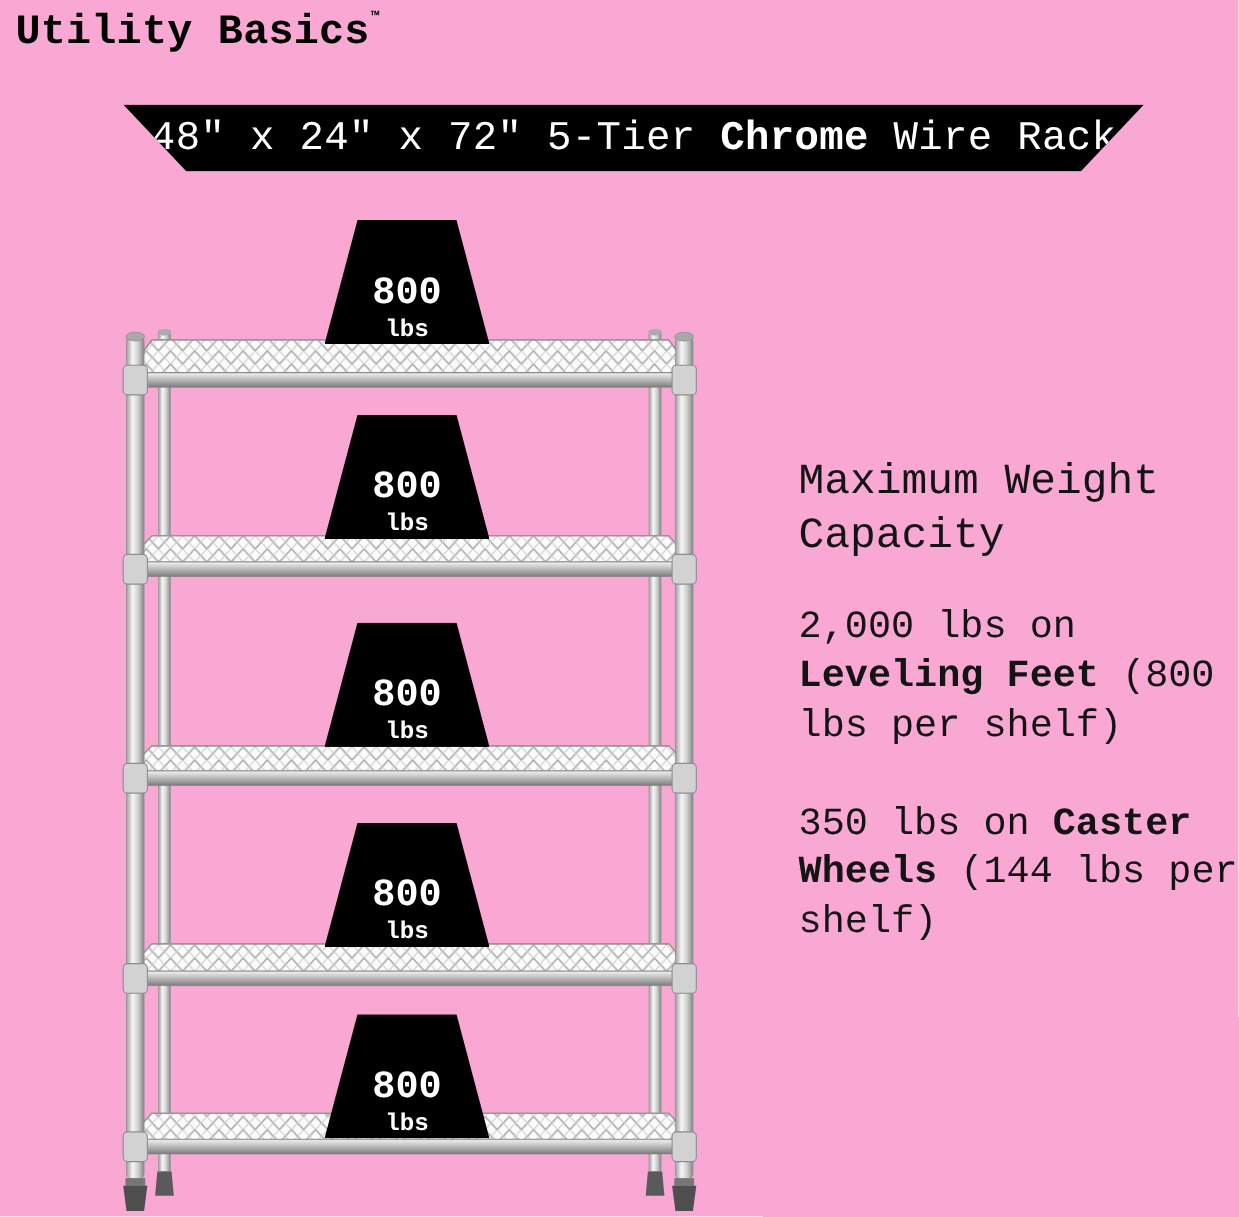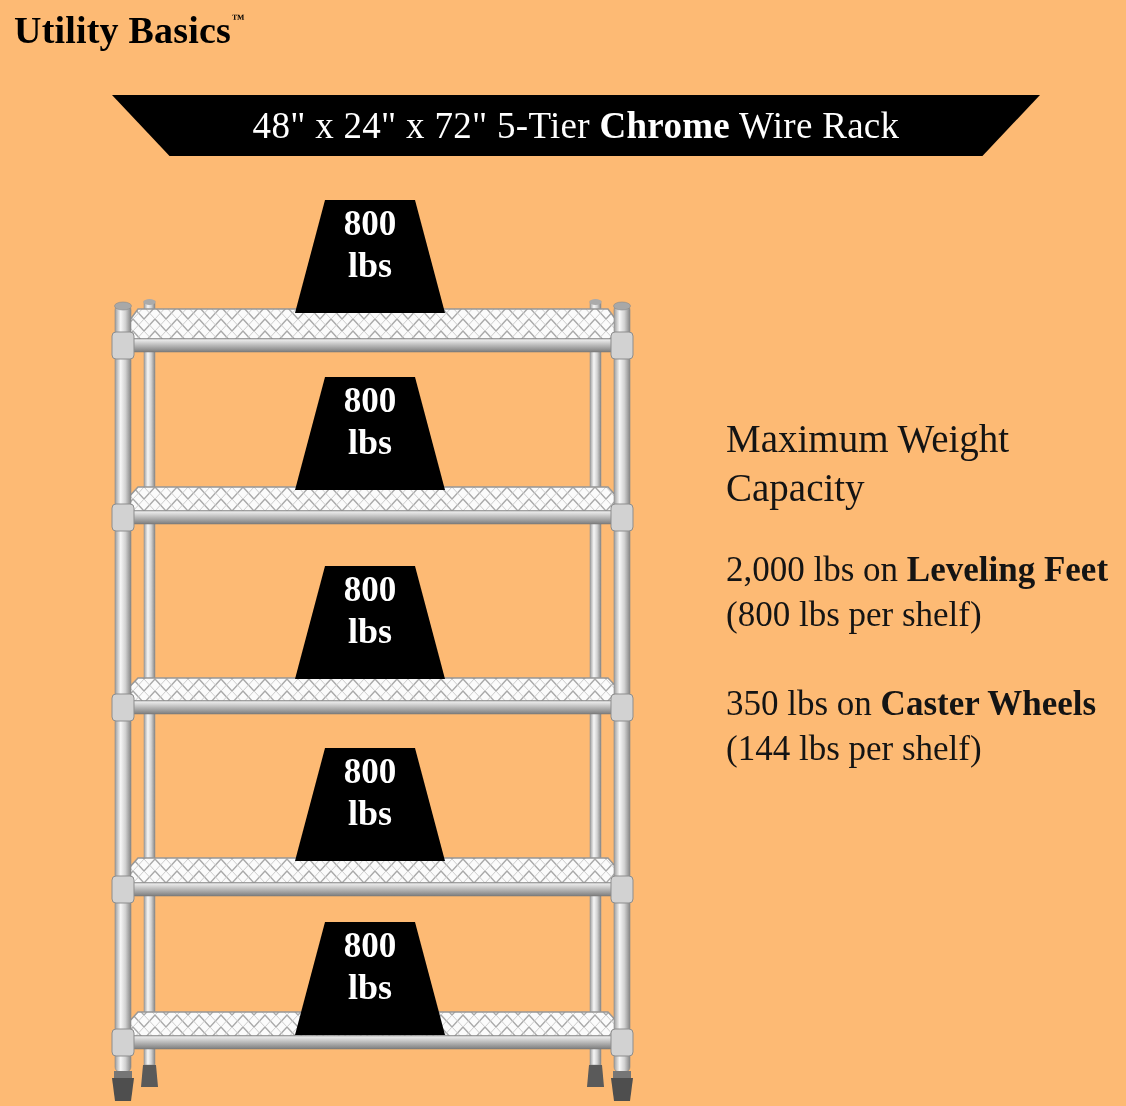--- a/index.html
+++ b/index.html
@@ -1,23 +1,23 @@
 <!DOCTYPE html>
 <html><head>
 <meta charset="utf-8">
 <style>
   * { margin: 0; padding: 0; box-sizing: border-box; }
   html, body { background: #ffffff; }
   .page {
     position: relative;
     width: 1126px;
     height: 1106px;
-    background: #fdba74;
+    background: #f9a8d4;
     overflow: hidden;
-    font-family: Liberation Serif, serif;
+    font-family: Liberation Mono, monospace;
     color: #111;
   }
 
   
   .brand {
     position: absolute;
     left: 14px;
     top: 8px;
     font-size: 38px;
     font-weight: 700;
@@ -62,27 +62,27 @@
   .badge {
     position: absolute;
     width: 150px;
     height: 113px;
     background: #000;
     clip-path: polygon(20% 0, 80% 0, 100% 100%, 0 100%);
     color: #fff;
     display: flex;
     flex-direction: column;
     align-items: center;
-    justify-content: flex-start;
+    justify-content: flex-end;
     padding-top: 4px;
     z-index: 3;
     text-align: center;
   }
   .badge-value { font-size: 35px; font-weight: 700; line-height: 1.15; }
-  .badge-unit  { font-size: 36px; font-weight: 700; line-height: 1.2; }
+  .badge-unit  { font-size: 22px; font-weight: 700; line-height: 1.2; }
   .badge-1 { left: 295px; top: 200px; }
   .badge-2 { left: 295px; top: 377px; }
   .badge-3 { left: 295px; top: 566px; }
   .badge-4 { left: 295px; top: 748px; }
   .badge-5 { left: 295px; top: 922px; }
 
   
   .info {
     position: absolute;
     left: 726px;

